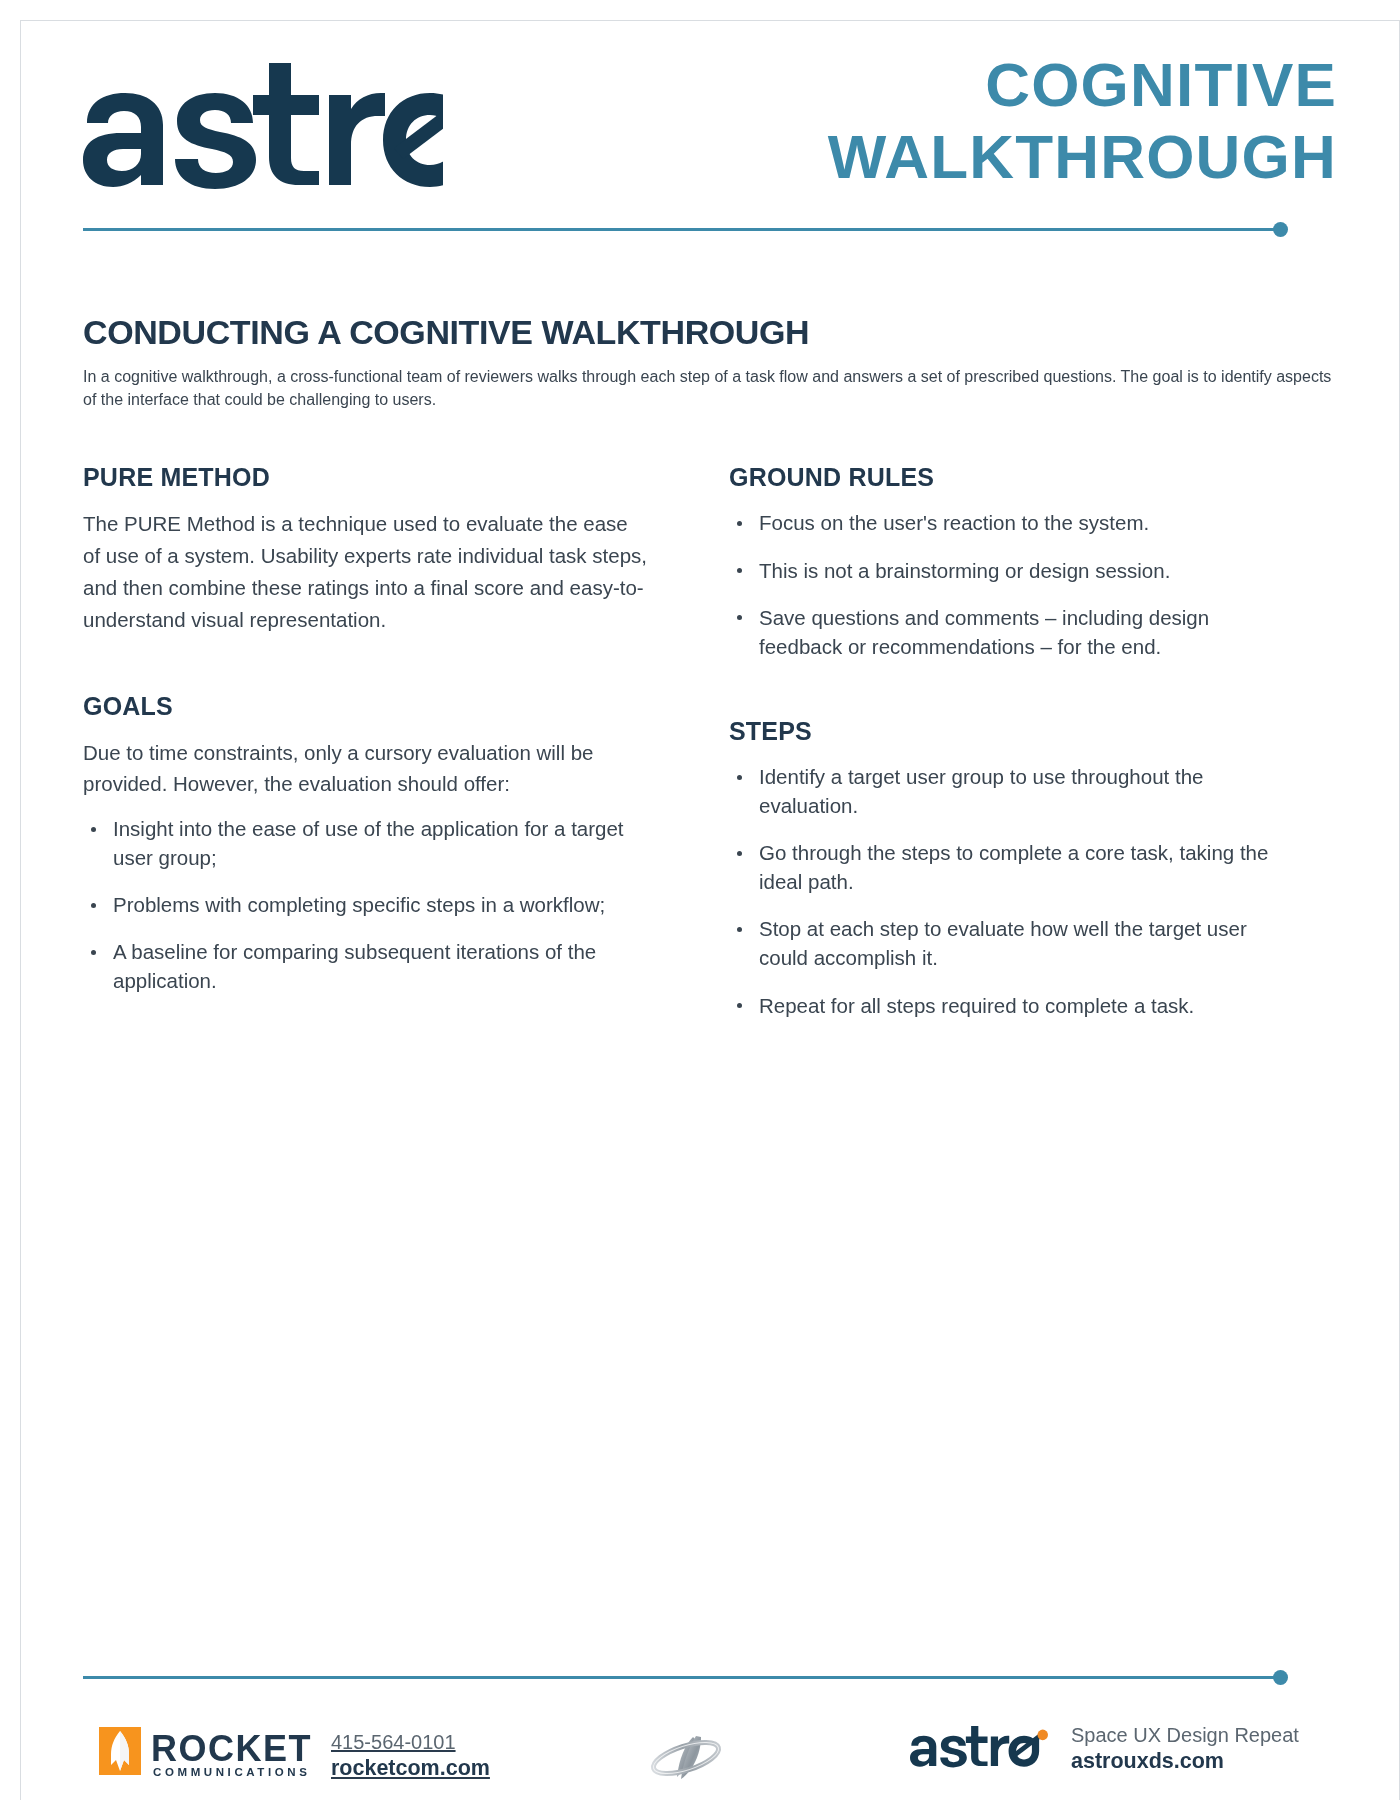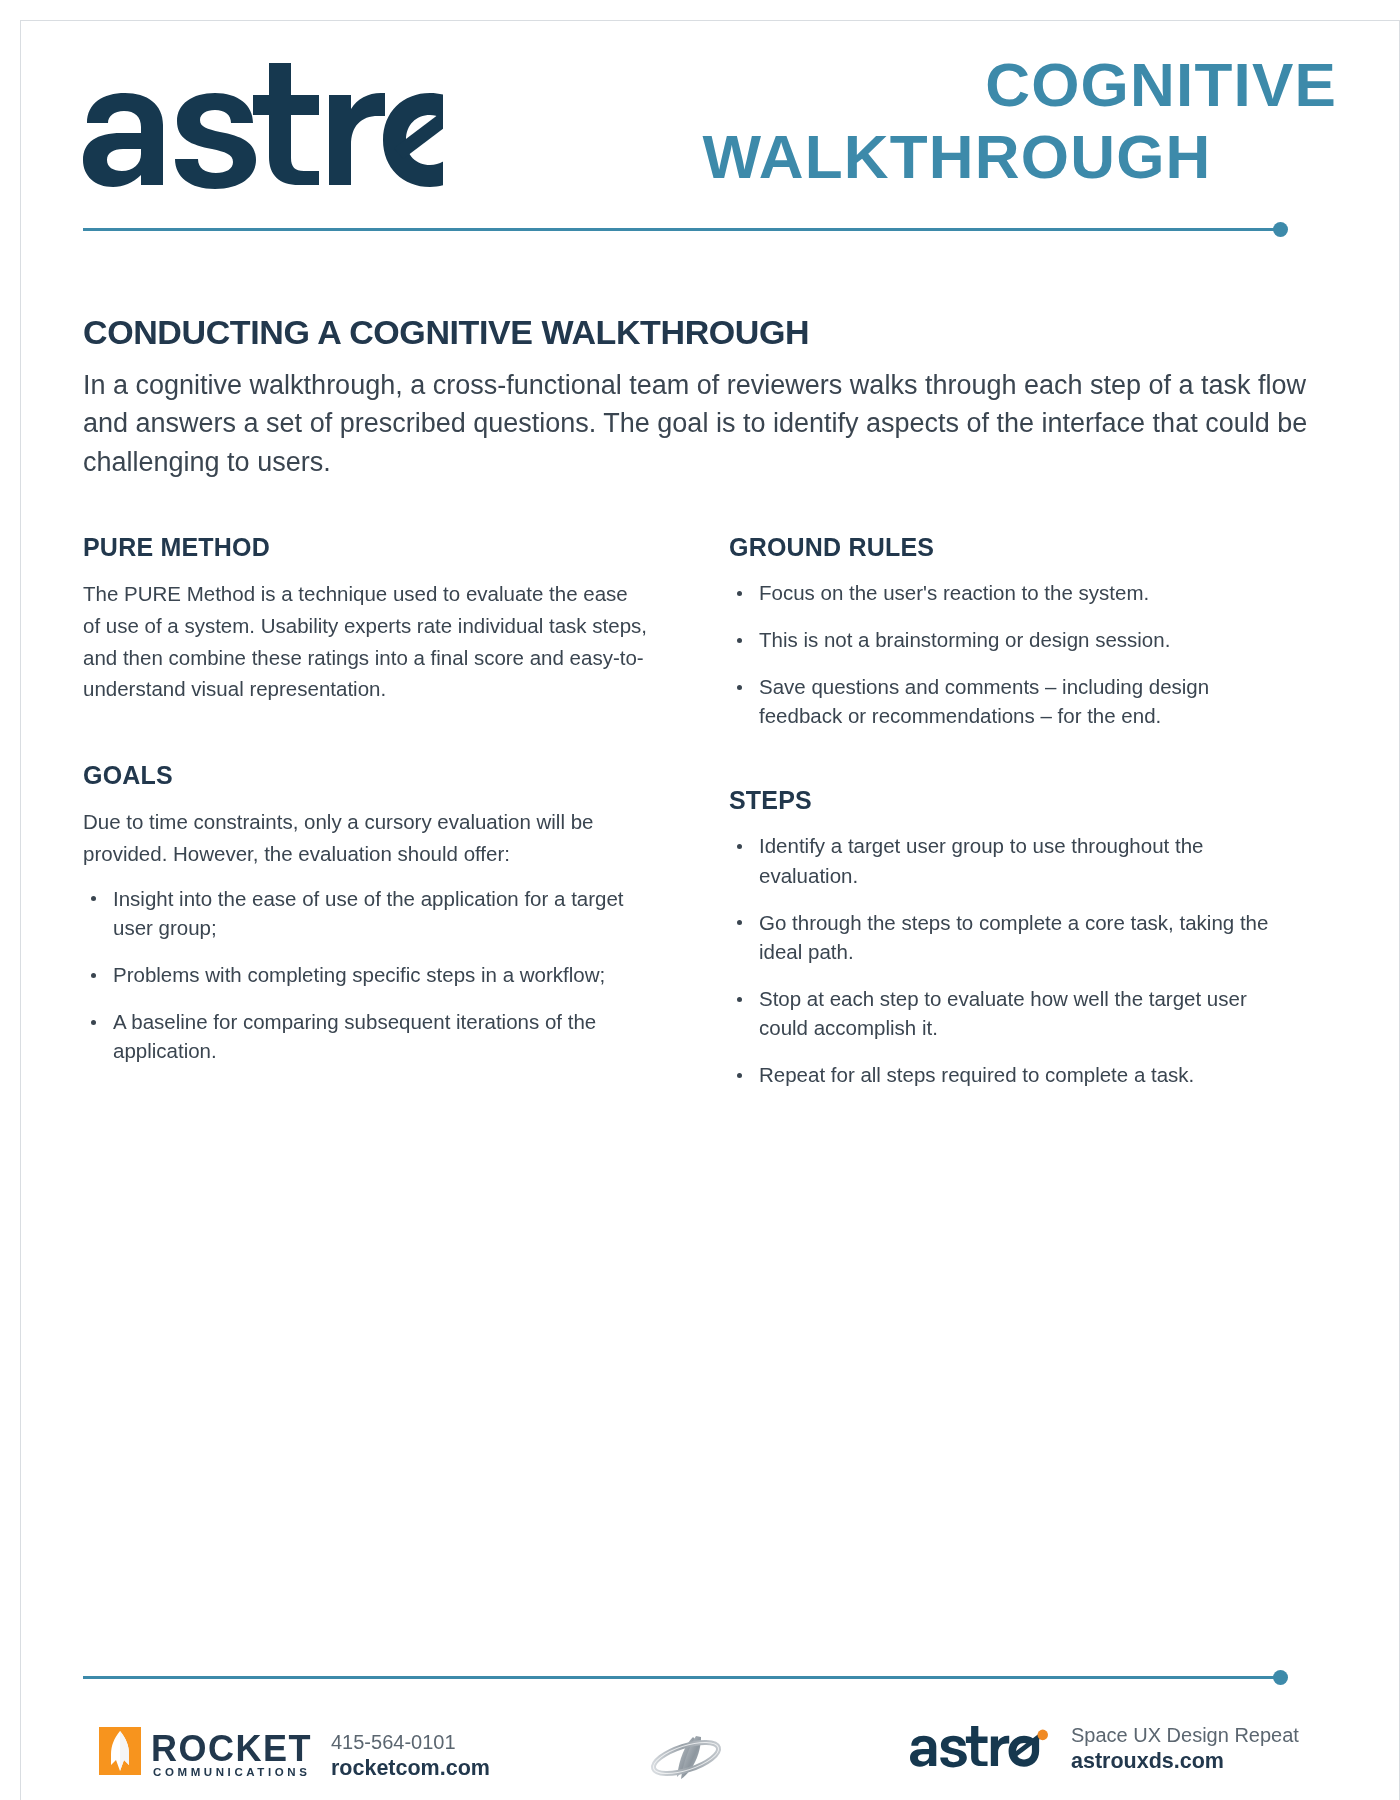--- a/index.html
+++ b/index.html
@@ -49,21 +49,21 @@
     top: 28px;
     width: 760px;
     text-align: right;
     color: #3d8aaa;
     font-family: "Liberation Sans", sans-serif;
     font-weight: bold;
     font-size: 62px;
     line-height: 1.16;
     letter-spacing: 1.2px;
   }
-  .header-title .l2 { display: block; text-align: center; }
+  .header-title .l2 { display: block; }
 
   .rule {
     position: absolute;
     height: 3px;
     background: #3d8aaa;
   }
   .rule-dot {
     position: absolute;
     width: 15px;
     height: 15px;
@@ -91,21 +91,21 @@
     margin: 0 0 14px 0;
     font-family: "Liberation Sans", sans-serif;
     font-weight: bold;
     font-size: 34px;
     letter-spacing: -0.4px;
     color: #22384d;
     text-transform: uppercase;
   }
   p.intro {
     margin: 0;
-    font-size: 27px;
+    font-size: 16px;
     line-height: 1.42;
     color: #3a4550;
     max-width: 1250px;
   }
 
   .columns {
     display: flex;
     margin-top: 52px;
     gap: 80px;
   }
@@ -175,20 +175,21 @@
     position: absolute;
     left: 78px;
     top: 14px;
     display: flex;
     align-items: flex-end;
     gap: 20px;
   }
   .rocket-logo { display: block; }
   .rocket-contact {
     line-height: 1.22;
+    text-decoration: underline;
   }
   .rocket-phone {
     display: block;
     font-size: 20px;
     color: #5b6670;
   }
   .rocket-url {
     display: block;
     font-size: 21.5px;
     font-weight: bold;

